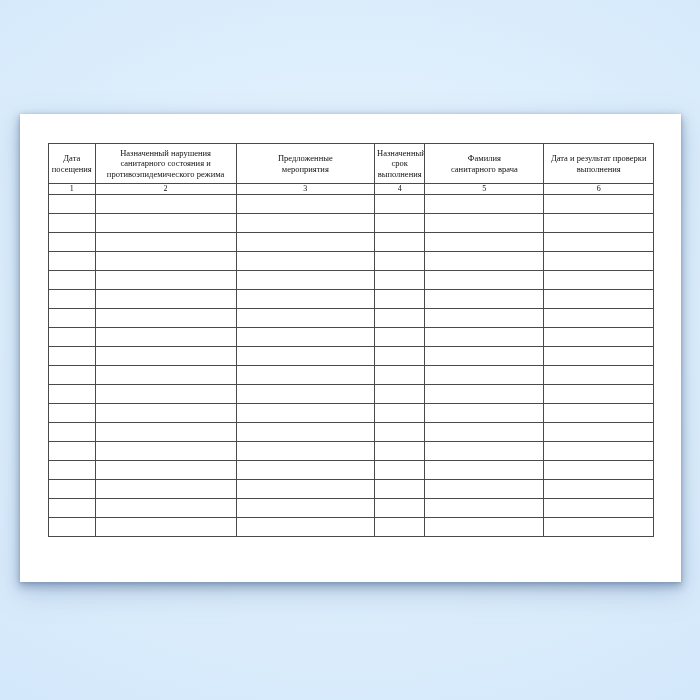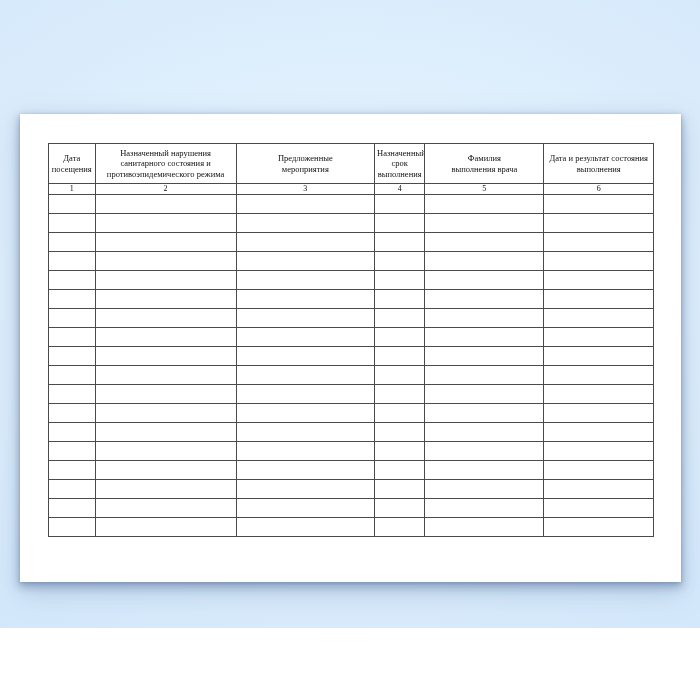--- a/index.html
+++ b/index.html
@@ -6,21 +6,21 @@
     margin: 0;
     padding: 0;
     width: 700px;
     height: 700px;
     overflow: hidden;
     font-family: "Liberation Serif", "DejaVu Serif", serif;
   }
   .stage {
     position: relative;
     width: 700px;
-    height: 628px;
+    height: 700px;
     background: radial-gradient(ellipse 120% 95% at 50% 45%,
                 #ecf5fe 0%, #ddeefc 40%, #d4e8fb 70%, #cbe1f7 100%);
   }
   .paper {
     position: absolute;
     left: 20px;
     top: 114px;
     width: 661px;
     height: 468px;
     background: #ffffff;
@@ -88,22 +88,22 @@
 посещения</th>
           <th>Назначенный нарушения
 санитарного состояния и
 противоэпидемического режима</th>
           <th>Предложенные
 мероприятия</th>
           <th>Назначенный
 срок
 выполнения</th>
           <th>Фамилия
-выполнения врача</th>
-          <th>Дата и результат состояния
+санитарного врача</th>
+          <th>Дата и результат проверки
 выполнения</th>
         </tr>
         <tr class="number-row">
           <td>1</td>
           <td>2</td>
           <td>3</td>
           <td>4</td>
           <td>5</td>
           <td>6</td>
         </tr>

